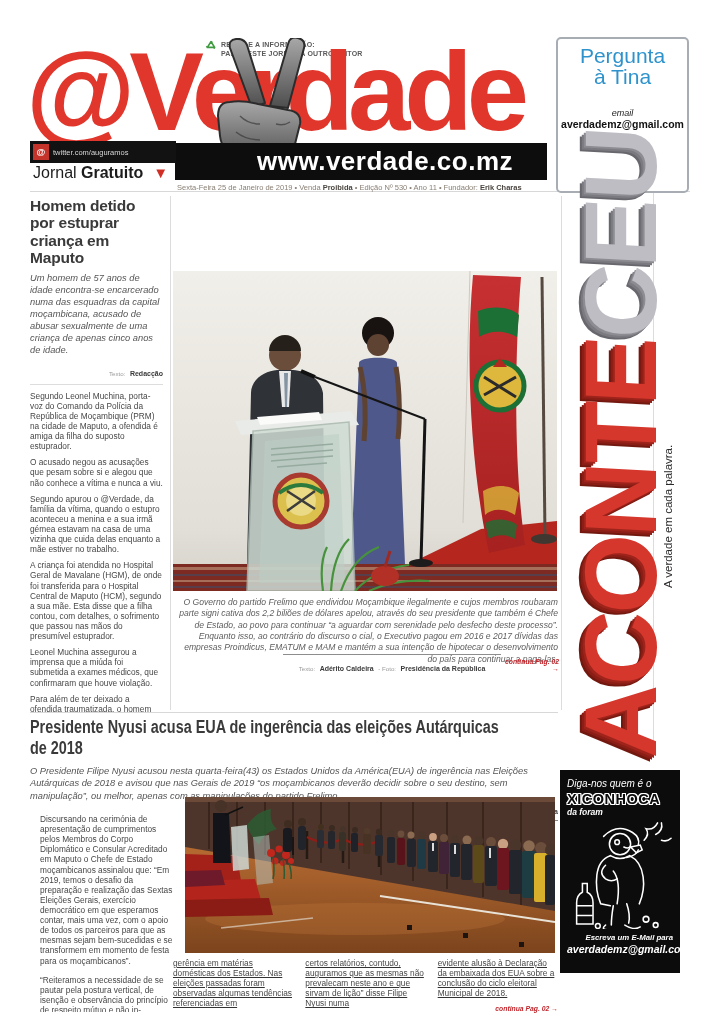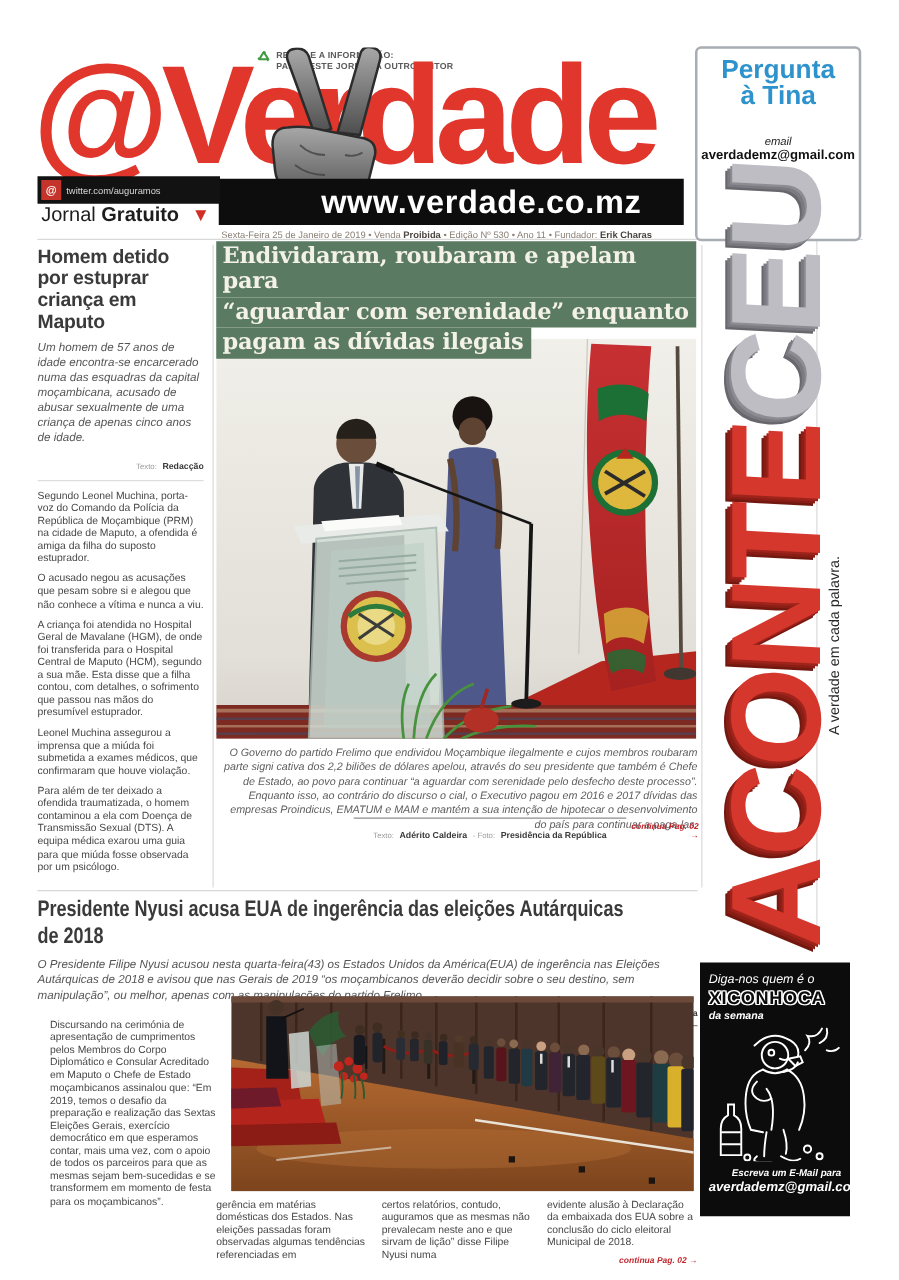--- a/index.html
+++ b/index.html
@@ -27,21 +27,21 @@
   .dateline{left:177px;top:183px;width:380px;font-size:7.5px;color:#8a8076;white-space:nowrap;z-index:5;}
   .dateline b{color:#4a4540;}
 
   
   .hrule{background:#d8d8d8;height:1px;}
   .vrule{background:#dcdcdc;width:1px;}
 
   
   .tina{left:556px;top:37px;width:133px;height:156px;border:2px solid #a7adb3;border-radius:5px;
         background:#fff;box-sizing:border-box;overflow:hidden;z-index:2;}
-  .tina-title{margin-top:6px;text-align:center;font-size:21px;font-weight:bold;color:#2e93cc;line-height:1.02;}
+  .tina-title{margin-top:6px;text-align:center;font-size:21px;font-weight:normal;color:#2e93cc;line-height:1.02;}
   .tina-email-label{margin-top:20px;text-align:center;font-style:italic;font-size:9px;color:#222;}
   .tina-email{text-align:center;font-weight:bold;font-size:10.5px;color:#111;}
   .tina-footer{position:absolute;left:0;right:0;bottom:0;height:44px;background:#ee8127;color:#fff;
                font-weight:bold;font-style:italic;font-size:8.6px;text-align:center;
                padding:4px 3px 0 3px;line-height:1.4;box-sizing:border-box;}
 
   
   .a1{left:30px;top:197px;width:133px;height:515px;overflow:hidden;}
   .a1 h1{margin:0;font-size:15.5px;line-height:1.12;color:#3a3a3a;letter-spacing:-0.2px;}
   .a1 .lead{margin-top:7px;font-style:italic;font-size:9.3px;line-height:1.28;color:#555;}
@@ -74,21 +74,21 @@
   
   .a2-title{left:30px;top:717px;width:700px;transform-origin:0 0;transform:scaleX(0.80);
             font-size:18px;font-weight:bold;color:#3a3a3a;line-height:1.18;}
   .a2-title div{white-space:nowrap;}
   .a2-lead{left:30px;top:765px;width:528px;font-style:italic;font-size:9.3px;line-height:1.32;color:#555;}
   .a2-byline{left:345px;top:800px;width:213px;text-align:right;border-bottom:1px solid #8d8d8d;
              padding-bottom:2px;}
   .a2-col1{left:40px;top:814px;width:133px;height:198px;overflow:hidden;}
   .a2-col1 p{margin:0;font-size:8.3px;line-height:1.22;color:#474747;}
   .a2-col1 p + p{margin-top:9px;}
-  .a2-bottom{left:173px;top:958px;width:385px;display:flex;gap:12px;}
+  .a2-bottom{left:173px;top:958px;width:385px;display:flex;gap:12px;text-decoration:underline;}
   .a2-bottom .col{flex:1;font-size:8.3px;line-height:1.22;color:#474747;}
   .a2-continua{left:455px;top:1005px;width:103px;text-align:right;}
 
   
   .xico{left:560px;top:770px;width:120px;height:203px;background:#0c0c0c;color:#fff;
         padding:8px 7px 4px 7px;box-sizing:border-box;z-index:3;}
   .xico-intro{font-style:italic;font-size:10px;}
   .xico-name{margin-top:2px;font-size:14.5px;font-weight:bold;letter-spacing:0.5px;color:#0c0c0c;
      text-shadow:-1px 0 #fff,1px 0 #fff,0 -1px #fff,0 1px #fff,-1px -1px #fff,1px 1px #fff,-1px 1px #fff,1px -1px #fff;}
   .xico-sub{font-style:italic;font-size:8.5px;font-weight:bold;}
@@ -161,30 +161,26 @@
   <div class="abs vrule" style="left:561px;top:196px;height:514px;"></div>
   <div class="abs vrule" style="left:653px;top:192px;height:562px;"></div>
 
   <div class="abs a1">
     <h1>Homem detido por estuprar criança em Maputo</h1>
     <div class="lead">Um homem de 57 anos de idade encontra-se encarcerado numa das esquadras da capital moçambicana, acusado de abusar sexualmente de uma criança de apenas cinco anos de idade.</div>
     <div class="byline"><span class="byline-label">Texto:</span> <span class="byline-name">Redacção</span></div>
     <div class="rule"></div>
     <p>Segundo Leonel Muchina, porta-voz do Comando da Polícia da República de Moçambique (PRM) na cidade de Maputo, a ofendida é amiga da filha do suposto estuprador.</p>
     <p>O acusado negou as acusações que pesam sobre si e alegou que não conhece a vítima e nunca a viu.</p>
+    <p>Segundo apurou o @Verdade, da família da vítima, quando o estupro aconteceu a menina e a sua irmã gémea estavam na casa de uma vizinha que cuida delas enquanto a mãe estiver no trabalho.</p>
     <p>A criança foi atendida no Hospital Geral de Mavalane (HGM), de onde foi transferida para o Hospital Central de Maputo (HCM), segundo a sua mãe. Esta disse que a filha contou, com detalhes, o sofrimento que passou nas mãos do presumível estuprador.</p>
     <p>Leonel Muchina assegurou a imprensa que a miúda foi submetida a exames médicos, que confirmaram que houve violação.</p>
     <p>Para além de ter deixado a ofendida traumatizada, o homem contaminou a ela com Doença de Transmissão Sexual (DTS). A equipa médica exarou uma guia para que miúda fosse observada por um psicólogo.</p>
   </div>
 
-  <div class="abs green-headline">
-    <div class="ln"><span>Endividaram, roubaram e apelam para</span></div>
-    <div class="ln"><span>“aguardar com serenidade” enquanto</span></div>
-    <div class="ln"><span>pagam as dívidas ilegais</span></div>
-  </div>
 
   <svg class="abs photo" style="left:173px;top:271px;" width="384" height="320" viewBox="0 0 384 320">
     <defs>
       <linearGradient id="wallg" x1="0" y1="0" x2="0" y2="1">
         <stop offset="0" stop-color="#f1efe9"></stop>
           <stop offset="0.8" stop-color="#e2dfd8"></stop>
           <stop offset="1" stop-color="#d6d2ca"></stop>
       </linearGradient>
       <linearGradient id="flagg" x1="0" y1="0" x2="0" y2="1">
         <stop offset="0" stop-color="#c73033"></stop>
@@ -265,20 +261,21 @@
     <div>Presidente Nyusi acusa EUA de ingerência das eleições Autárquicas</div>
     <div>de 2018</div>
   </div>
 
   <div class="abs a2-lead">O Presidente Filipe Nyusi acusou nesta quarta-feira(43) os Estados Unidos da América(EUA) de ingerência nas Eleições Autárquicas de 2018 e avisou que nas Gerais de 2019 “os moçambicanos deverão decidir sobre o seu destino, sem manipulação”, ou melhor, apenas com as manipulações do partido Frelimo.</div>
 
   <div class="abs a2-byline"><span class="byline-label">Texto:</span> <span class="byline-name">Adérito Caldeira</span> <span class="byline-label">- Foto:</span> <span class="byline-name">Presidência da República</span></div>
 
   <div class="abs a2-col1">
     <p>Discursando na cerimónia de apresentação de cumprimentos pelos Membros do Corpo Diplomático e Consular Acreditado em Maputo o Chefe de Estado moçambicanos assinalou que: “Em 2019, temos o desafio da preparação e realização das Sextas Eleições Gerais, exercício democrático em que esperamos contar, mais uma vez, com o apoio de todos os parceiros para que as mesmas sejam bem-sucedidas e se transformem em momento de festa para os moçambicanos”.</p>
+    <p>“Reiteramos a necessidade de se pautar pela postura vertical, de isenção e observância do princípio de respeito mútuo e não in-</p>
   </div>
 
   <svg class="abs photo" style="left:185px;top:797px;" width="370" height="156" viewBox="0 0 370 156">
     <defs>
       <linearGradient id="floor2g" x1="0" y1="0" x2="0" y2="1">
         <stop offset="0" stop-color="#b56a31"></stop>
           <stop offset="1" stop-color="#7c441d"></stop>
       </linearGradient>
     </defs>
     <rect width="370" height="156" fill="#4e352b"></rect>
@@ -394,21 +391,21 @@
     <div class="col">gerência em matérias domésticas dos Estados. Nas eleições passadas foram observadas algumas tendências referenciadas em</div>
     <div class="col">certos relatórios, contudo, auguramos que as mesmas não prevalecam neste ano e que sirvam de lição” disse Filipe Nyusi numa</div>
     <div class="col">evidente alusão à Declaração da embaixada dos EUA sobre a conclusão do ciclo eleitoral Municipal de 2018.</div>
   </div>
 
   <div class="abs continua a2-continua"><span>continua Pag. 02</span> <span>→</span></div>
 
   <div class="abs xico">
     <div class="xico-intro">Diga-nos quem é o</div>
     <div class="xico-name">XICONHOCA</div>
-    <div class="xico-sub">da semana</div>
+    <div class="xico-sub">da foram</div>
     <svg width="106" height="112" viewBox="0 0 110 116">
       <g fill="none" stroke="#fff" stroke-width="1.6" stroke-linecap="round">
         <path d="M38,20 q14,-14 30,-4 q8,5 6,13"></path>
         <circle cx="55" cy="28" r="11"></circle>
         <circle cx="52" cy="26" r="2.4"></circle>
         <path d="M59,31 q4,2 7,0"></path>
         <path d="M66,31 l10,-2 l2,5 l-6,3 z"></path>
         <path d="M80,24 q6,-6 2,-12 q8,2 12,-6"></path>
         <path d="M92,18 q8,-4 6,-12"></path>
         <path d="M98,24 q6,2 10,-2"></path>

